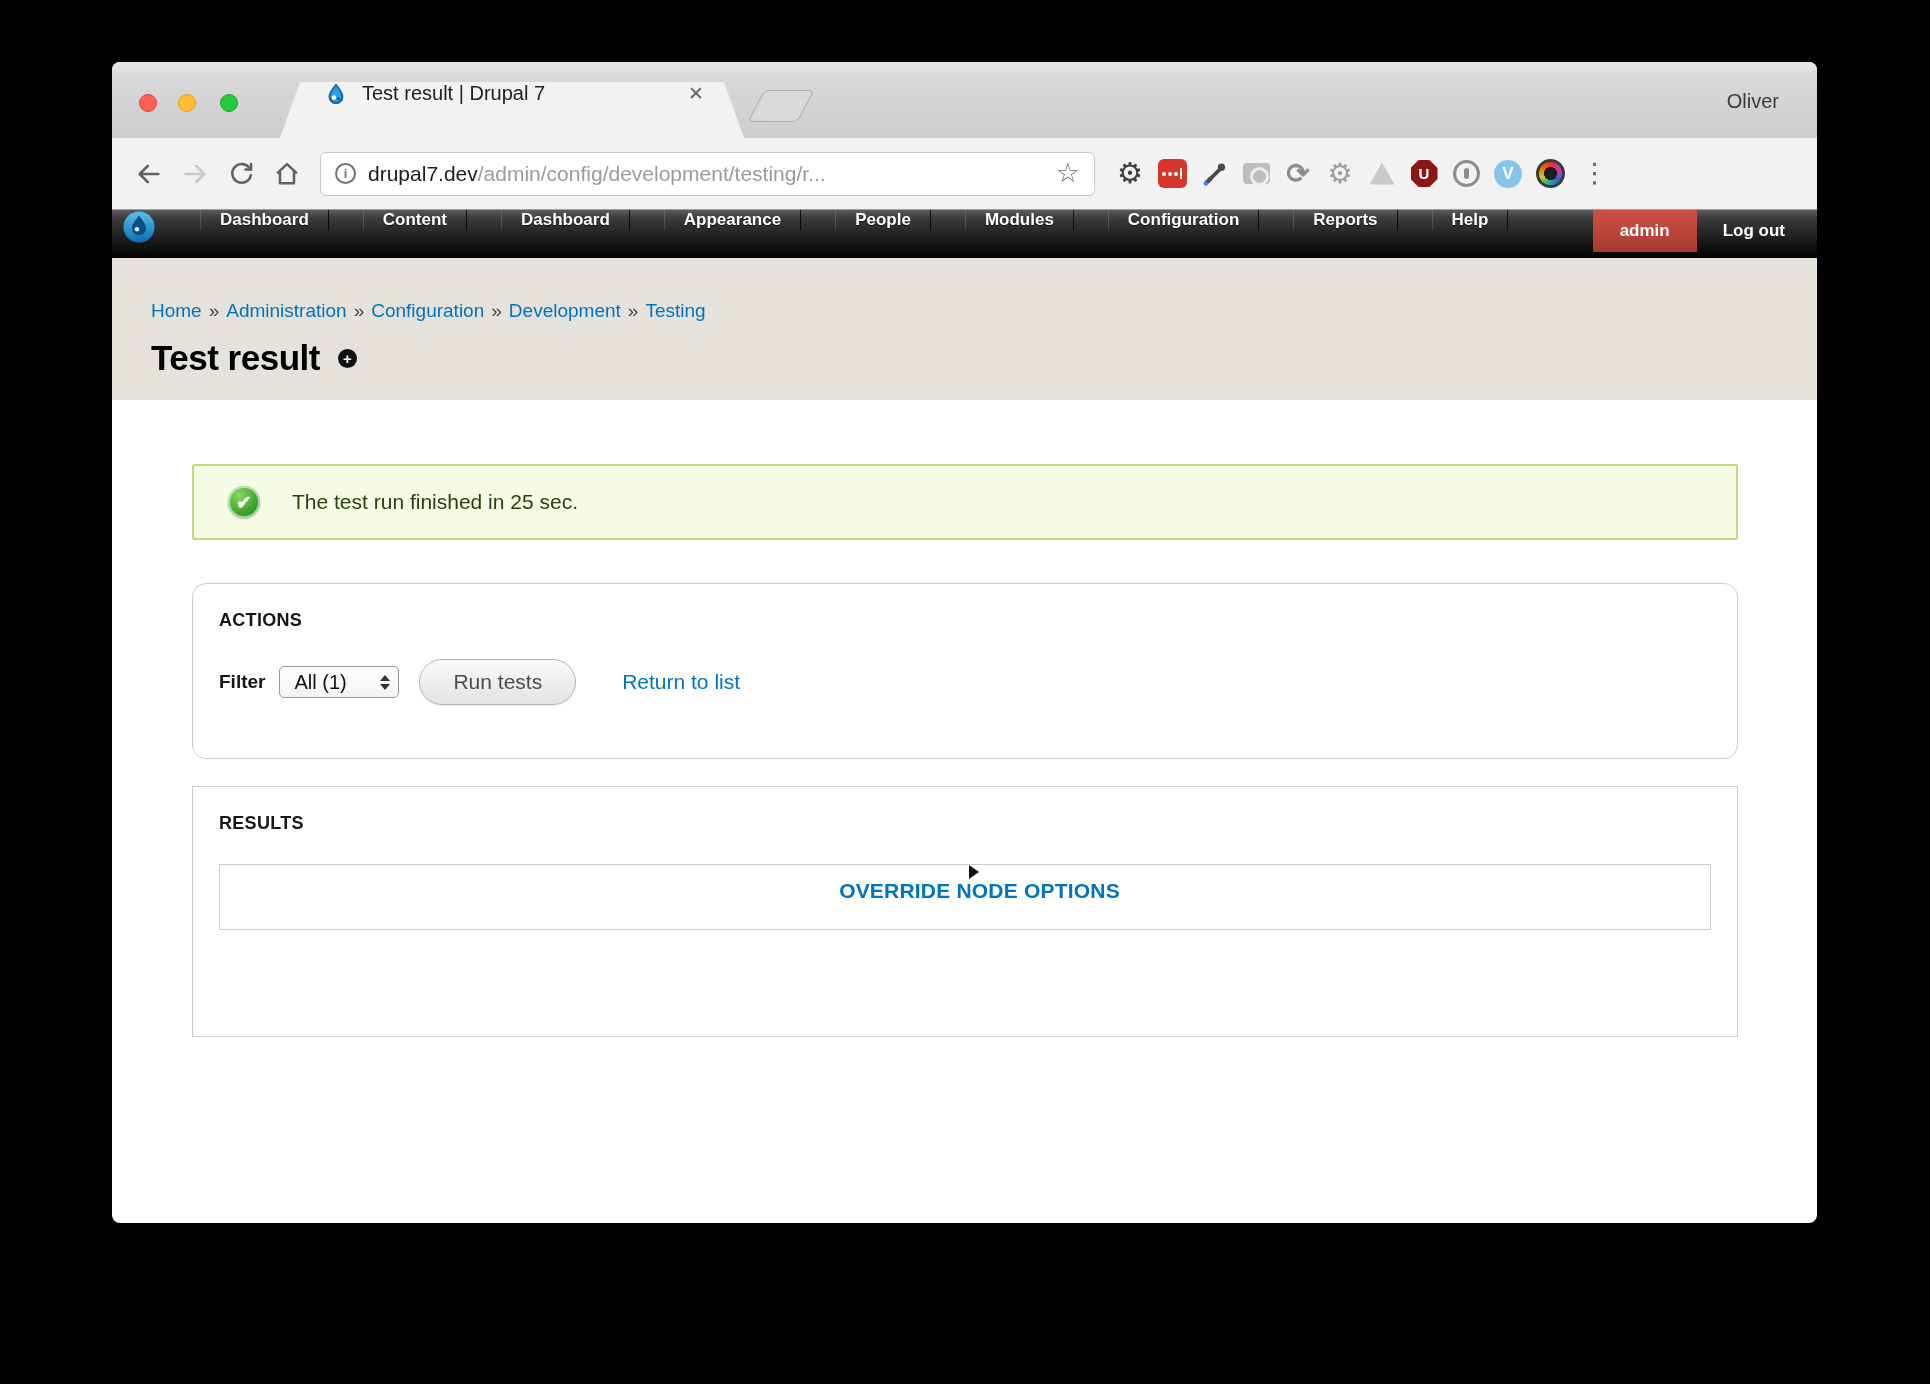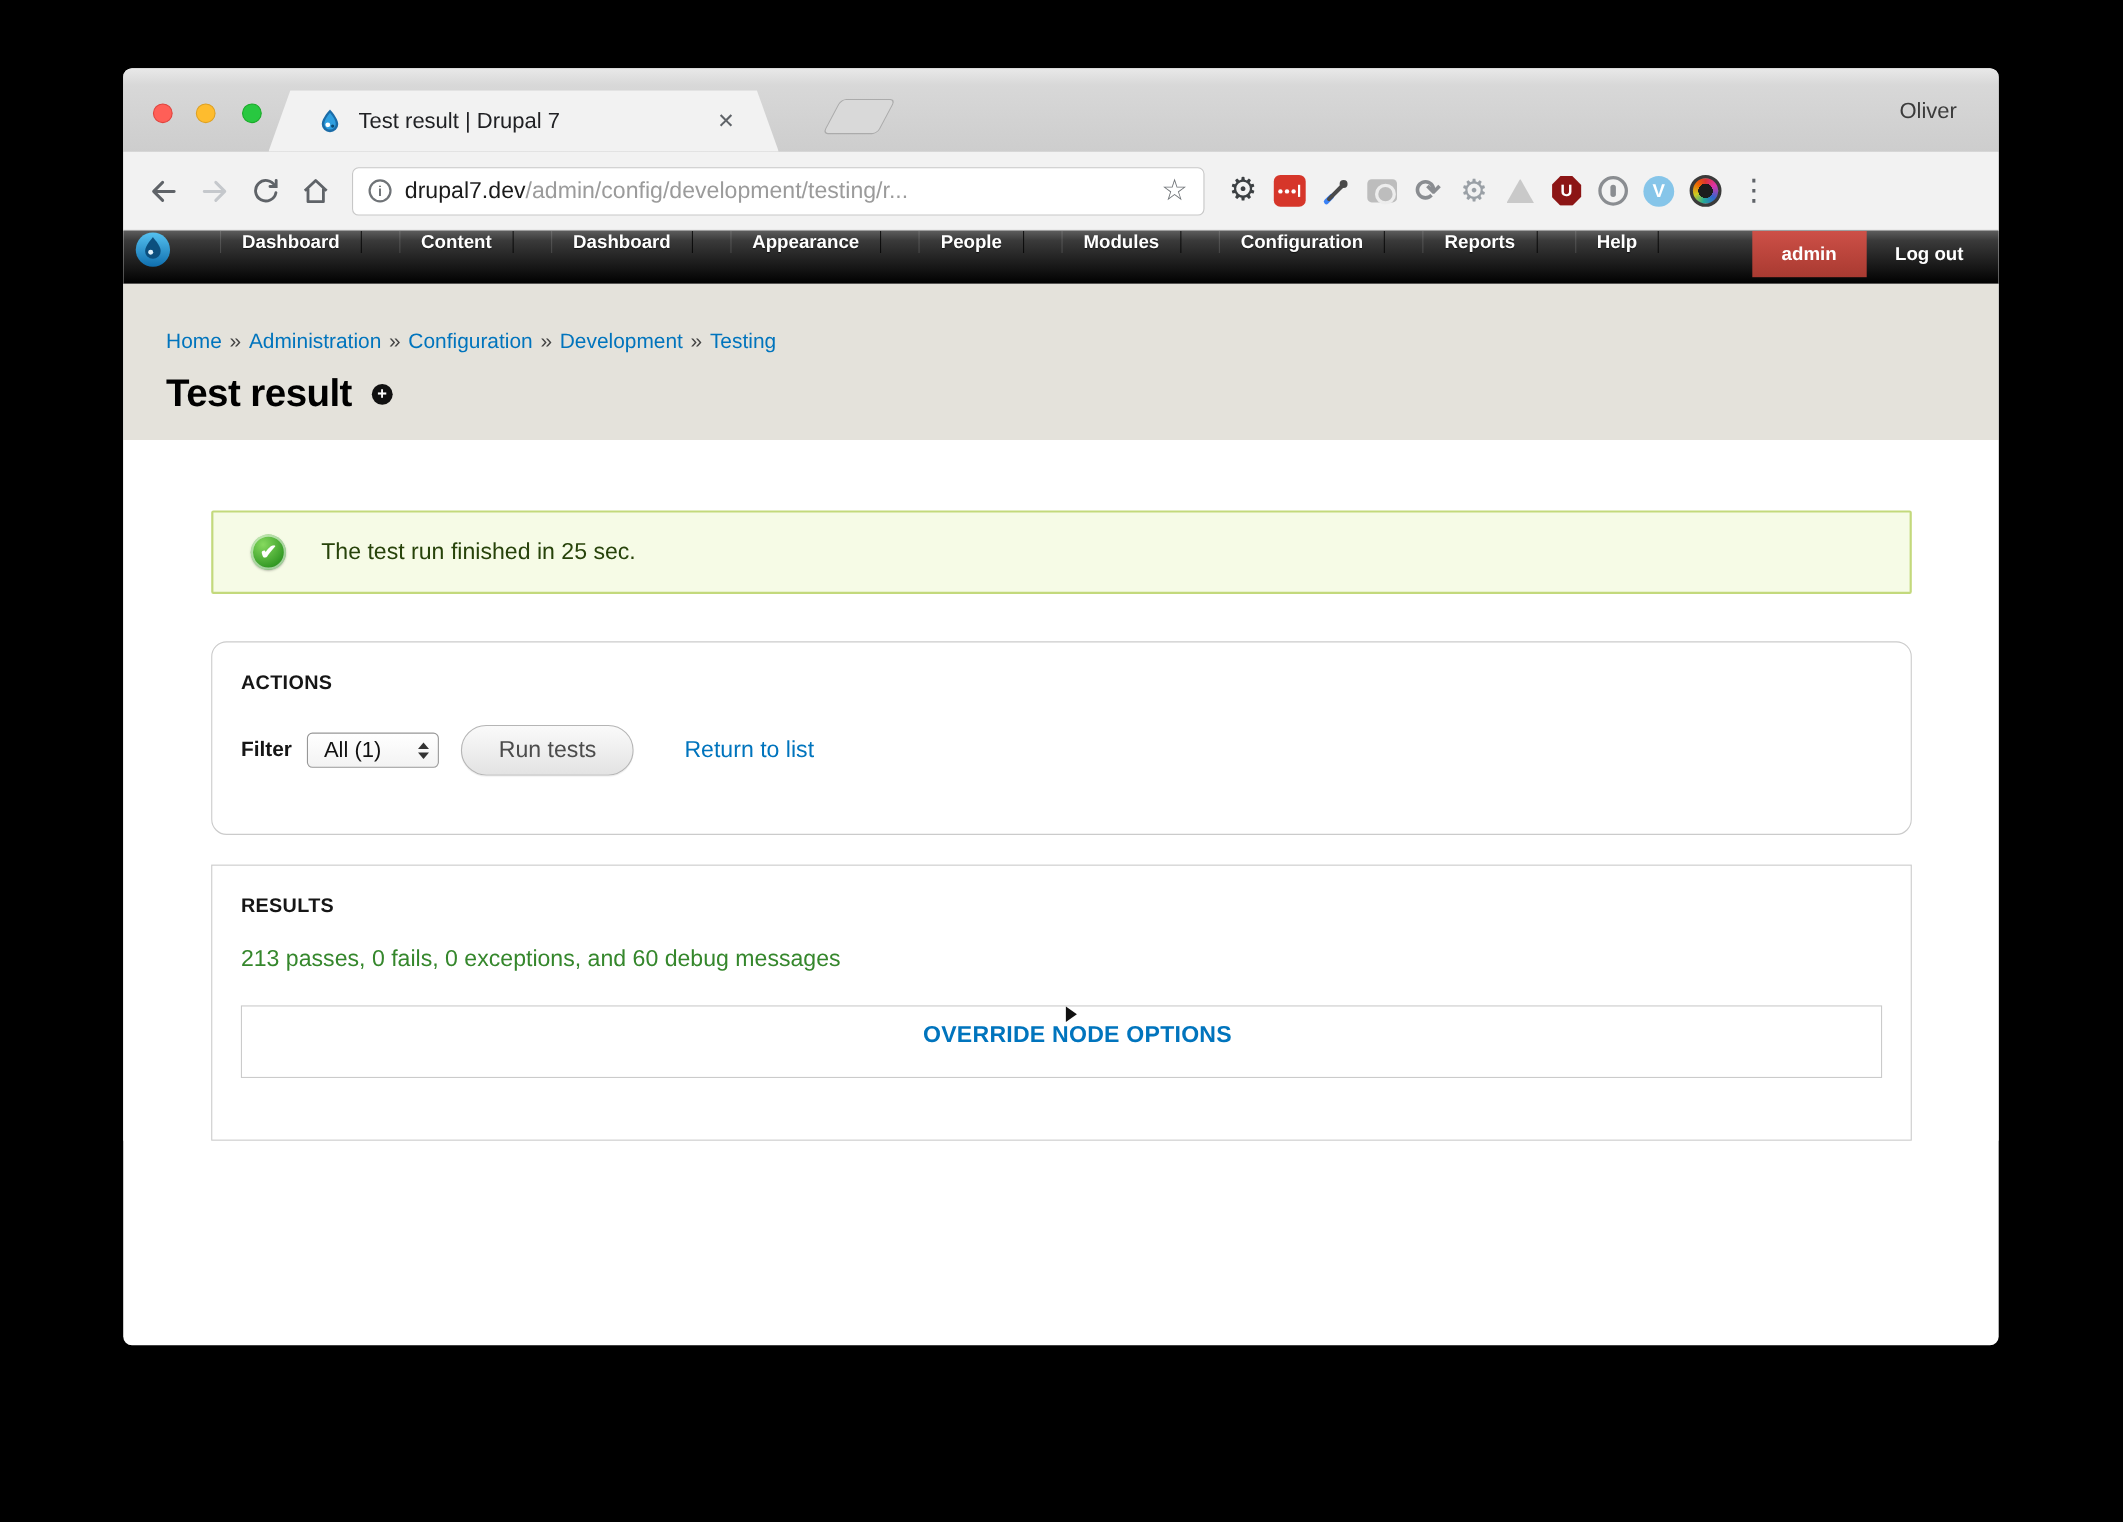--- a/index.html
+++ b/index.html
@@ -9,24 +9,24 @@
             border-radius:8px; overflow:hidden; background:#fff; }
 
   
   .tabstrip { position:relative; height:76px;
               background:linear-gradient(180deg,#e9e9e9 0%,#d8d8d8 20%,#cdcdcd 100%); }
   .traffic { position:absolute; top:32px; width:18px; height:18px; border-radius:50%; }
   .light-close { left:27px;  background:#ff5f57; border:1px solid #e0443e; }
   .light-min   { left:66px;  background:#febc2e; border:1px solid #dea123; }
   .light-max   { left:108px; background:#28c840; border:1px solid #1aab29; }
 
-  .tab { position:absolute; left:132px; top:20px; width:464px; height:56px;
+  .tab { position:absolute; left:168px; top:20px; width:464px; height:56px;
          background:#f2f2f2;
          clip-path:polygon(0 100%, 20px 0, calc(100% - 20px) 0, 100% 100%);
-         display:flex; align-items:center; }
+         display:flex; align-items:flex-start; }
   .tab-favicon { margin-left:44px; width:24px; height:24px; flex:0 0 auto; }
   .tab-title { margin-left:14px; font-size:20px; color:#202124; white-space:nowrap;
                overflow:hidden; max-width:300px; }
   .tab-close { margin-left:auto; margin-right:40px; font-size:19px; color:#5f6368; cursor:default; }
   .newtab-btn { position:absolute; left:644px; top:28px; width:50px; height:32px;
                 background:#d9d9d9; border:1px solid #ababab; border-radius:5px;
                 transform:skewX(-28deg); }
   .profile-name { position:absolute; right:38px; top:28px; font-size:20px; color:#3b3b3b; }
 
   
@@ -300,21 +300,20 @@
               <span class="arr-dn"></span>
           </span>
         </span>
         <button class="run-btn">Run tests</button>
         <a class="return-link">Return to list</a>
       </div>
     </div>
 
     <div class="panel panel-results">
       <div class="panel-heading">RESULTS</div>
-      <div class="results-summary">213 passes, 0 fails, 0 exceptions, and 60 debug messages</div>
       <div class="collapsed-fieldset">
         <span class="tri-right"></span>
         <span class="fieldset-label">OVERRIDE NODE OPTIONS</span>
       </div>
     </div>
 
   </div>
 </div>
 
 </body></html>

